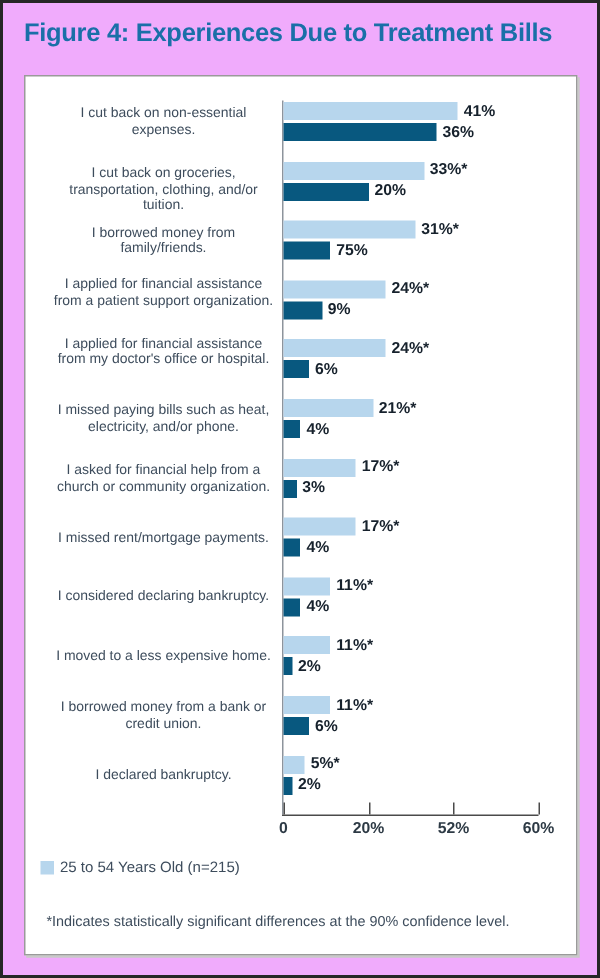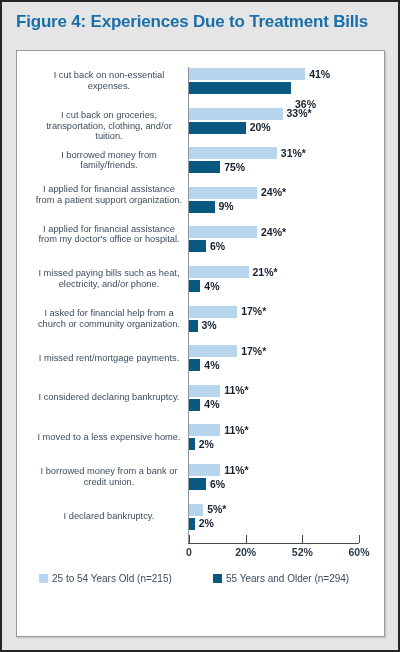--- a/index.html
+++ b/index.html
@@ -13,21 +13,21 @@
     font-family: "Liberation Sans", sans-serif;
     overflow: hidden;
   }
 
   #figure {
     position: relative;
     width: 400px;
     height: 652px;
     box-sizing: border-box;
     border: 2px solid #262626;
-    background: #e5e5e5;
+    background: #f0abfc;
   }
 
   
   .fig-title {
     position: absolute;
     left: 14px;
     top: 10px;
     width: 372px;
     font-size: 17px;
     font-weight: bold;
@@ -146,21 +146,21 @@
   }
   .legend-item {
     position: absolute;
     display: flex;
     align-items: center;
     gap: 4px;
     font-size: 10px;
     color: #3d4c5c;
     white-space: nowrap;
   }
-  .legend-item.first { left: 22px; top: 2px; text-align: center; }
+  .legend-item.first { left: 10px; top: 2px; text-align: center; }
   .legend-item.second { left: 196px; top: 2px; }
   .swatch {
     width: 9px;
     height: 9px;
     flex: 0 0 auto;
   }
   .swatch.younger { background: #b7d6ed; }
   .swatch.older   { background: #08587f; }
 
   
@@ -199,21 +199,21 @@
       <div id="groups">
           <div class="group" style="top: 17px;">
             <div class="cat-label" style="top: 2.4px;">I cut back on non-essential expenses.</div>
             <div class="bars">
               <div class="bar-row" style="margin-top: 0px;">
                 <div class="bar younger" style="width: 116.167px;"></div>
                 <div class="bar-value" style="left: 116.167px;">41%</div>
               </div>
               <div class="bar-row" style="margin-top: 2px;">
                 <div class="bar older" style="width: 102px;"></div>
-                <div class="bar-value" style="left: 102px; margin-top: 16px;">36%</div>
+                <div class="bar-value" style="left: 102px;">36%</div>
               </div>
             </div>
           </div>
           <div class="group" style="top: 56.6px;">
             <div class="cat-label" style="top: 2.4px;">I cut back on groceries, transportation, clothing, and/or tuition.</div>
             <div class="bars">
               <div class="bar-row" style="margin-top: 0px;">
                 <div class="bar younger" style="width: 93.5px;"></div>
                 <div class="bar-value" style="left: 93.5px;">33%*</div>
               </div>
@@ -354,21 +354,18 @@
             </div>
           </div>
         </div>
     </div>
 
     <div class="legend">
       <div class="legend-item first">
         <span class="swatch younger"></span>
         <span>25 to 54 Years Old (n=215)</span>
       </div>
-      <div class="legend-item second">
-        <span class="swatch older"></span>
-        <span>55 Years and Older (n=294)</span>
-      </div>
     </div>
 
+    <div class="footnote">*Indicates statistically significant differences at the 90% confidence level.</div>
 
   </div>
 </div>
 
 </body></html>

